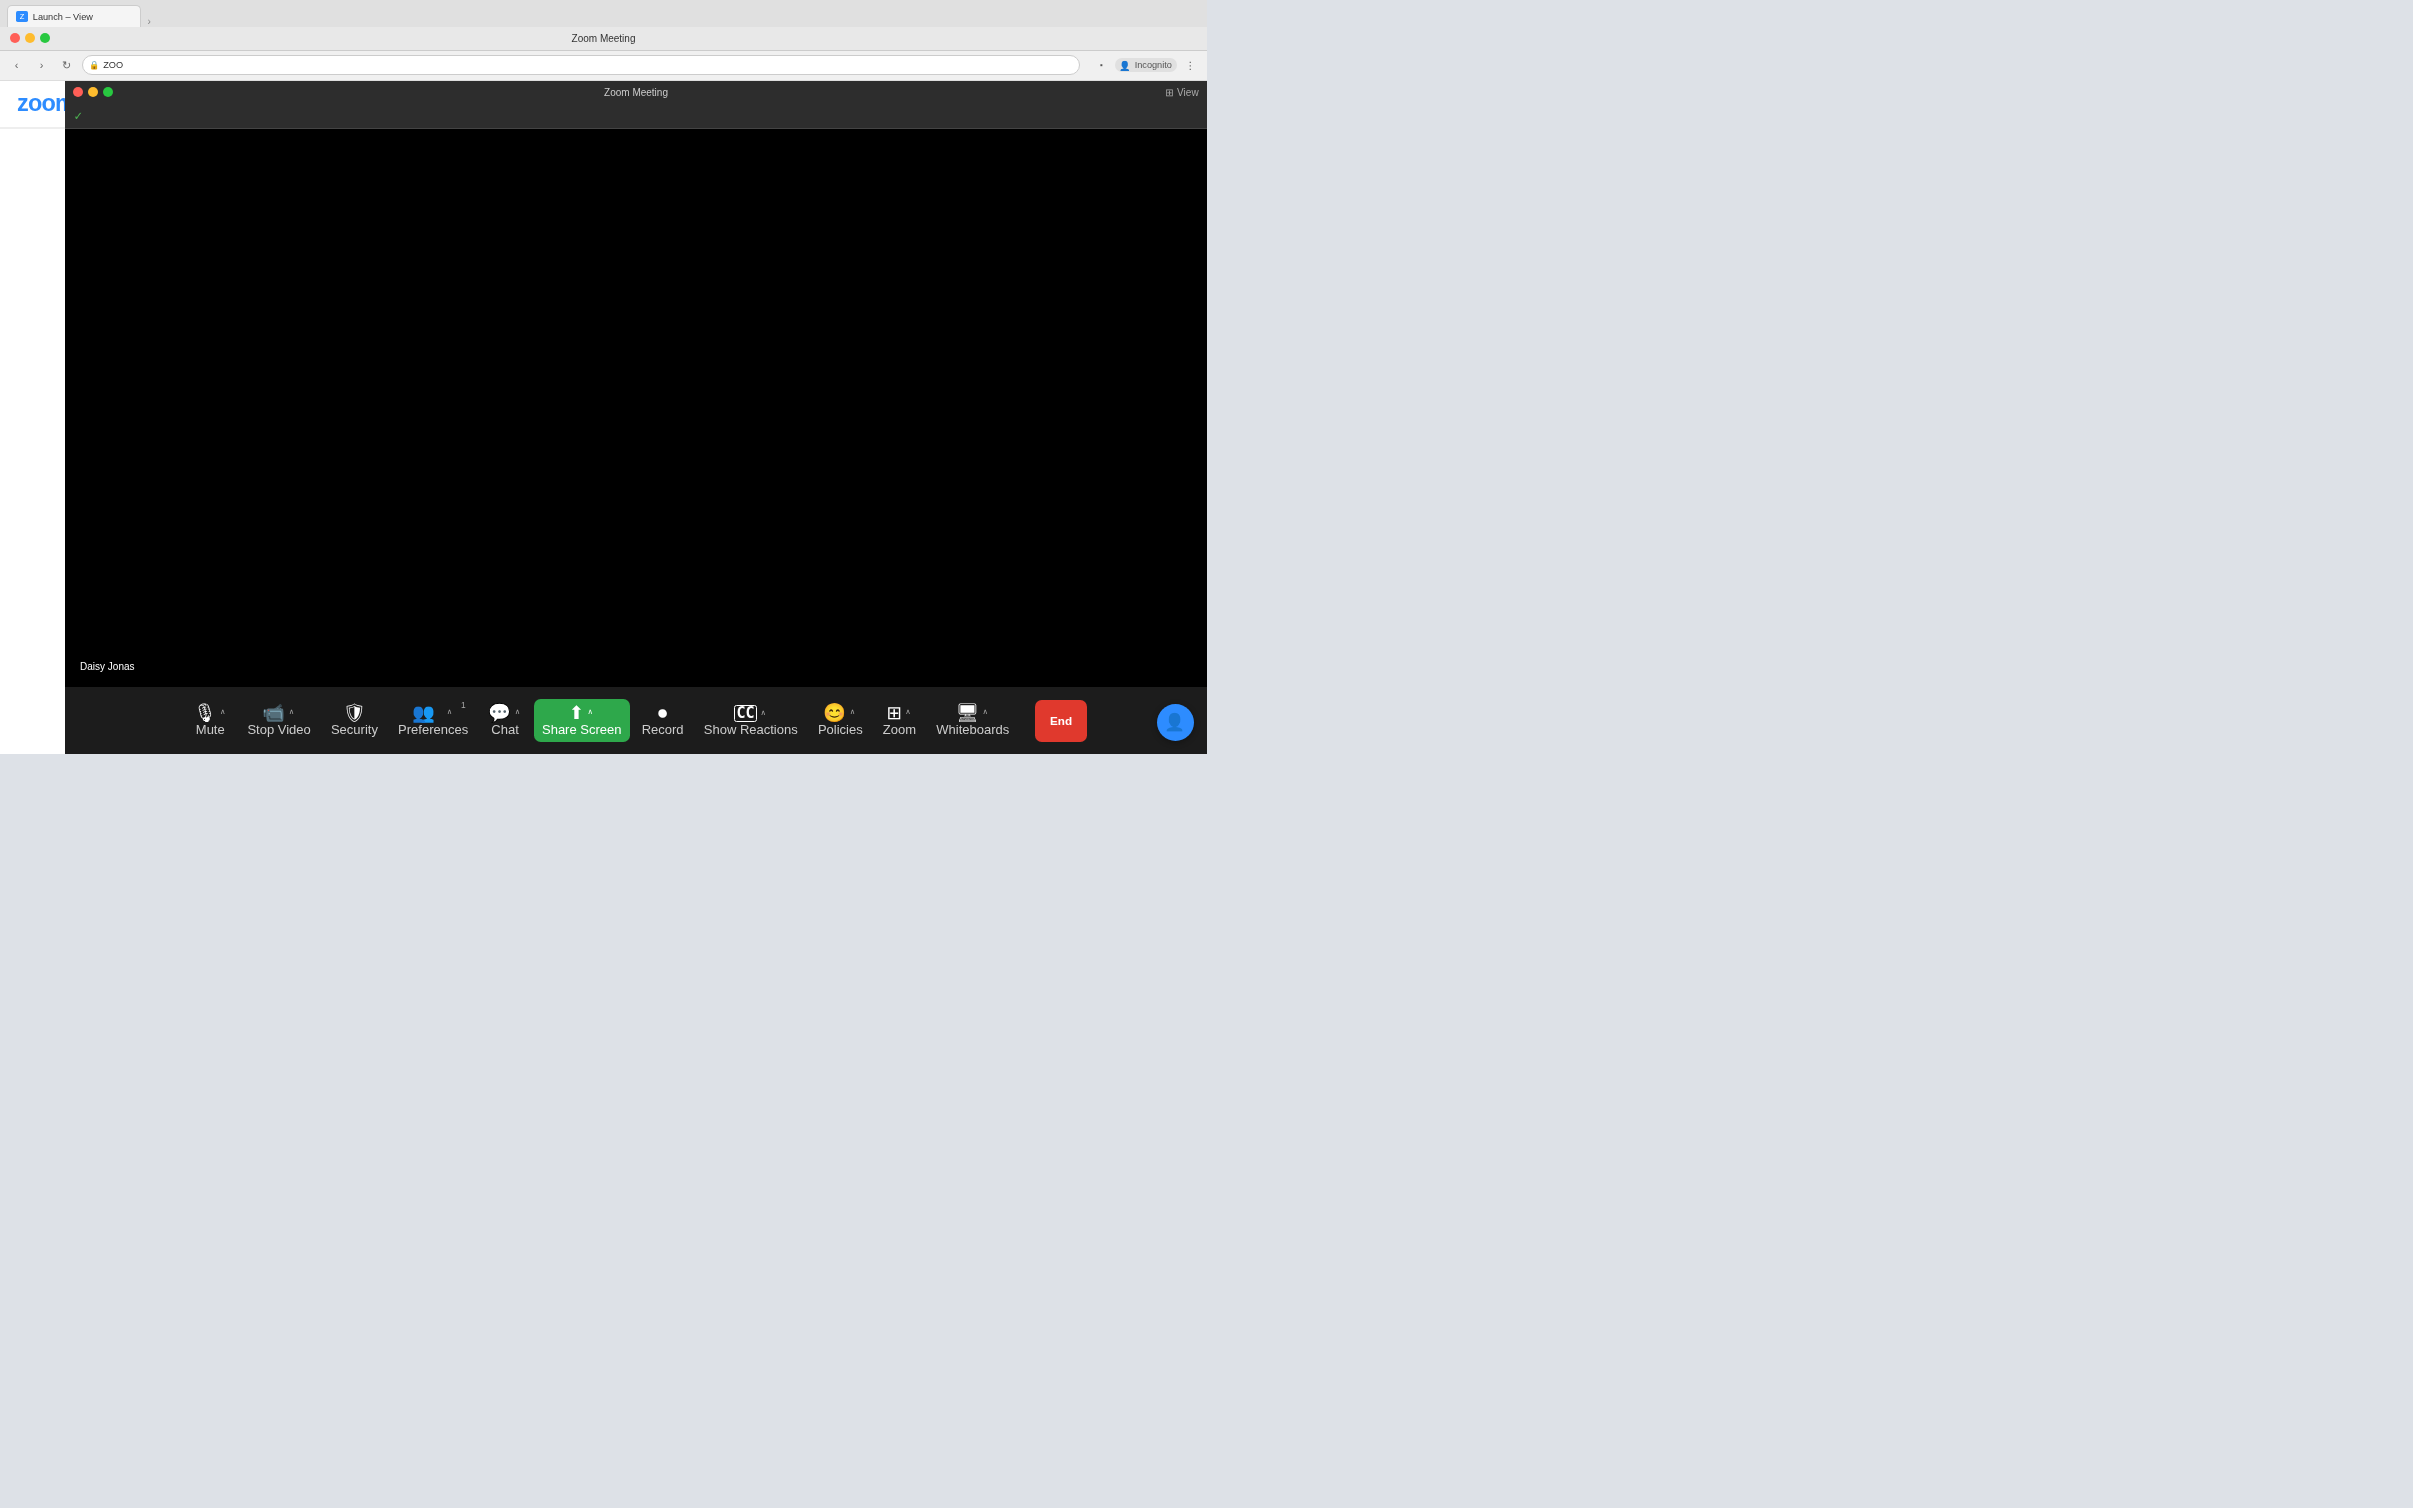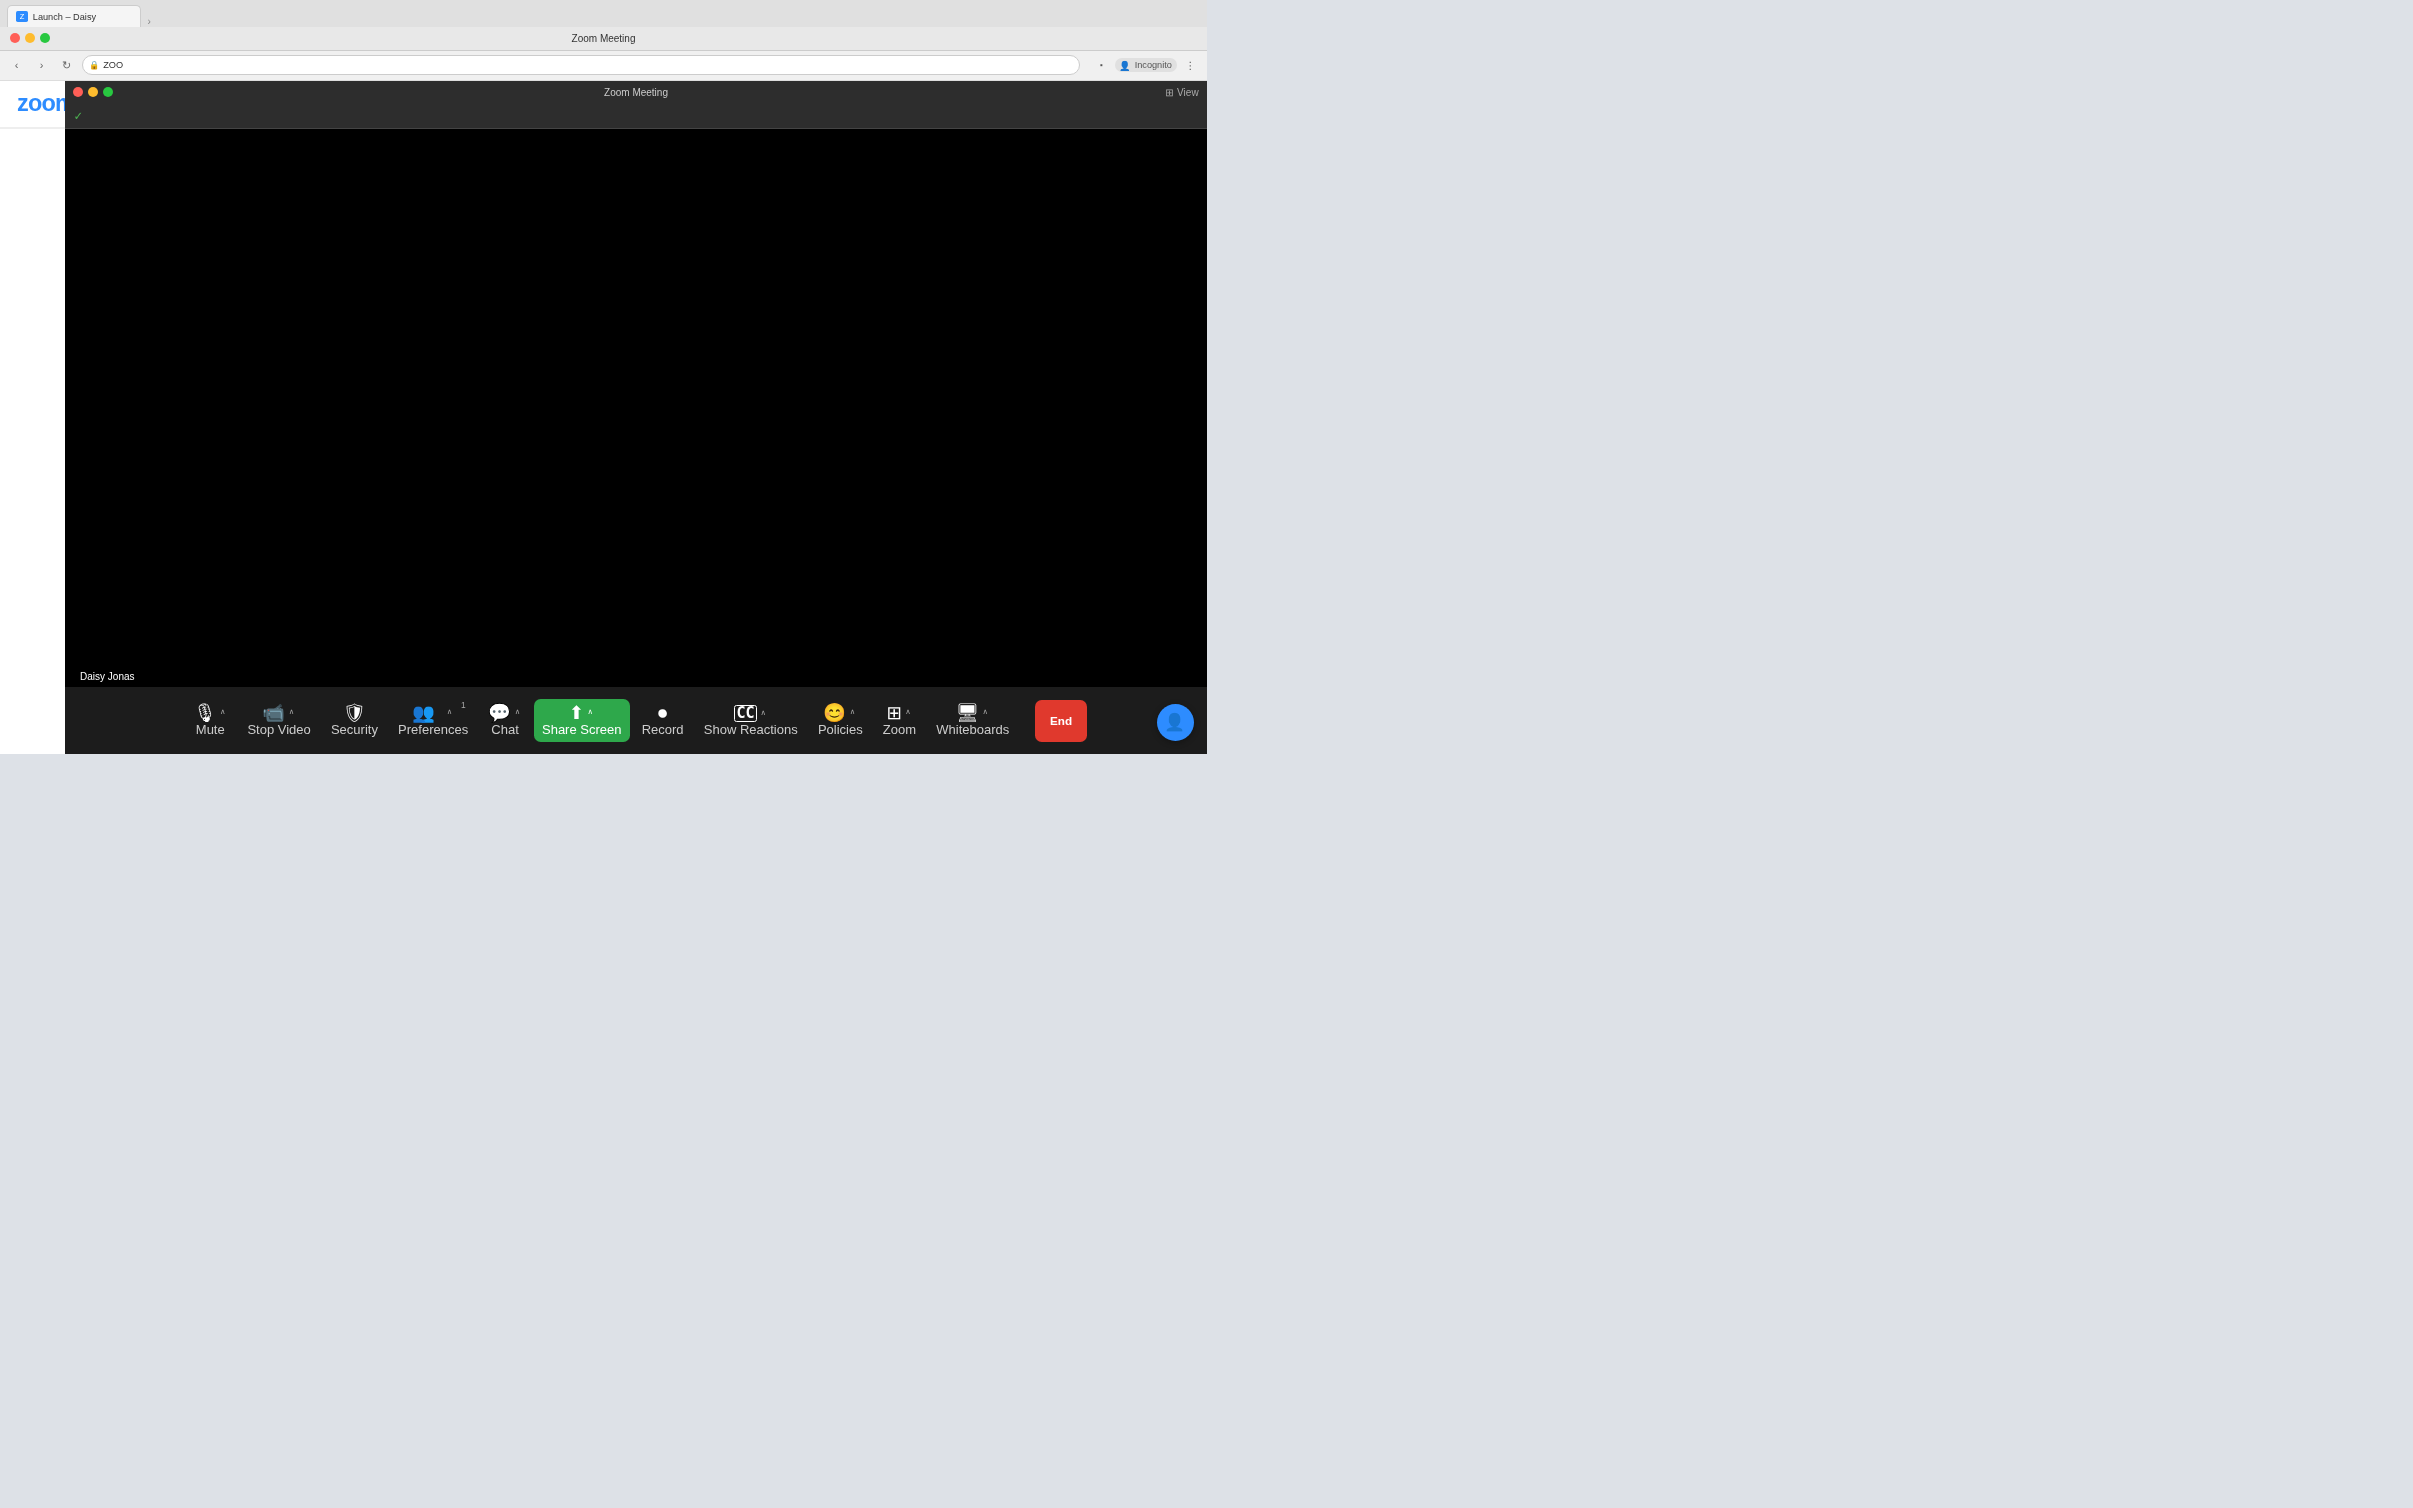--- a/index.html
+++ b/index.html
@@ -245,21 +245,21 @@
     .meeting-area {
       flex: 1;
       background: #000;
       position: relative;
       display: flex;
       align-items: flex-end;
     }
 
     .participant-name {
       position: absolute;
-      bottom: 3px;
+      bottom: 13px;
       left: 8.4px;
       background: rgba(0,0,0,0.6);
       color: white;
       font-size: 10px;
       padding: 2.5px 6.7px;
       border-radius: 3.4px;
     }
 
     
     .meeting-toolbar {
@@ -441,21 +441,21 @@
     }
   </style>
 </head>
 <body>
 
 <div class="browser-window">
 
   <div class="browser-tabbar">
     <div class="browser-tab">
       <div class="tab-favicon">Z</div>
-      <span class="tab-title">Launch – Daisy</span>
+      <span class="tab-title">Launch – View</span>
     </div>
     <span class="chevron-right">›</span>
   </div>
 
   <div class="browser-titlebar">
     <div class="traffic-light">
       <button class="tl-btn tl-close"></button>
       <button class="tl-btn tl-min"></button>
       <button class="tl-btn tl-max"></button>
     </div>

